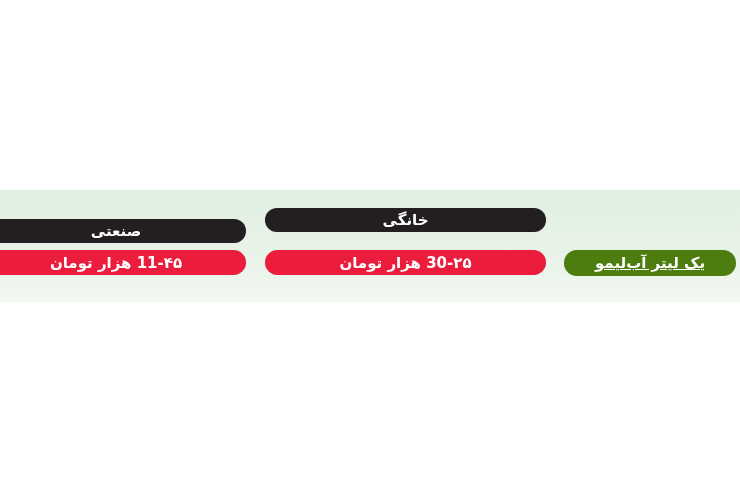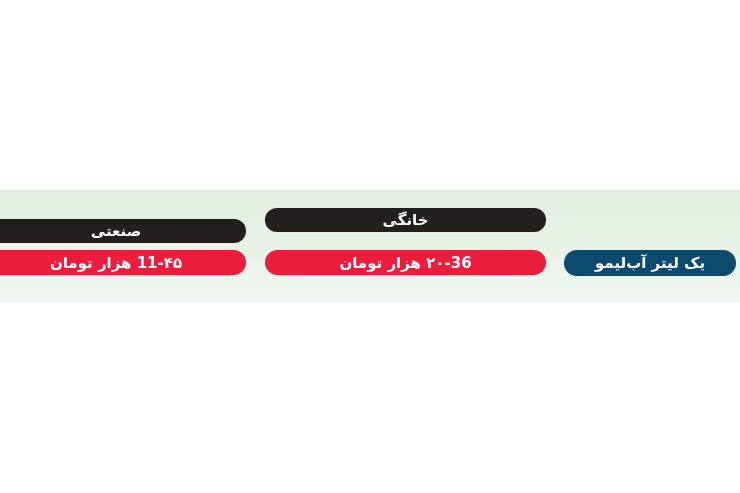--- a/index.html
+++ b/index.html
@@ -34,21 +34,21 @@
       font-size: 15px;
       display: flex;
       align-items: center;
       justify-content: center;
       direction: rtl;
       white-space: nowrap;
       box-shadow: 0 0 1px rgba(0,0,0,0.15);
     }
     .pill.dark { background: #231f20; }
     .pill.red { background: #ec1c3c; }
-    .pill.blue { background: #0c4a6e; }
+    .pill.blue { background: #4d7c0f; text-decoration: underline; }
 
     #cat-industrial { left: -14px; top: 219px; width: 260px; height: 24px; }
     #price-industrial { left: -14px; top: 250px; width: 260px; height: 25px; }
     #cat-homemade { left: 265px; top: 208px; width: 281px; height: 24px; }
     #price-homemade { left: 265px; top: 250px; width: 281px; height: 25px; }
     #item-label { left: 564px; top: 250px; width: 172px; height: 26px; }
   </style>
 </head>
 <body>
 
@@ -59,19 +59,19 @@
     <span>صنعتی</span>
   </div>
   <div class="pill red" id="price-industrial">
     <span>11-۴۵ هزار تومان</span>
   </div>
 
   <div class="pill dark" id="cat-homemade">
     <span>خانگی</span>
   </div>
   <div class="pill red" id="price-homemade">
-    <span>۲۰-36 هزار تومان</span>
+    <span>30-۲۵ هزار تومان</span>
   </div>
 
   <div class="pill blue" id="item-label">
     <span>یک لیتر آب‌لیمو</span>
   </div>
 </div>
 
 </body></html>

